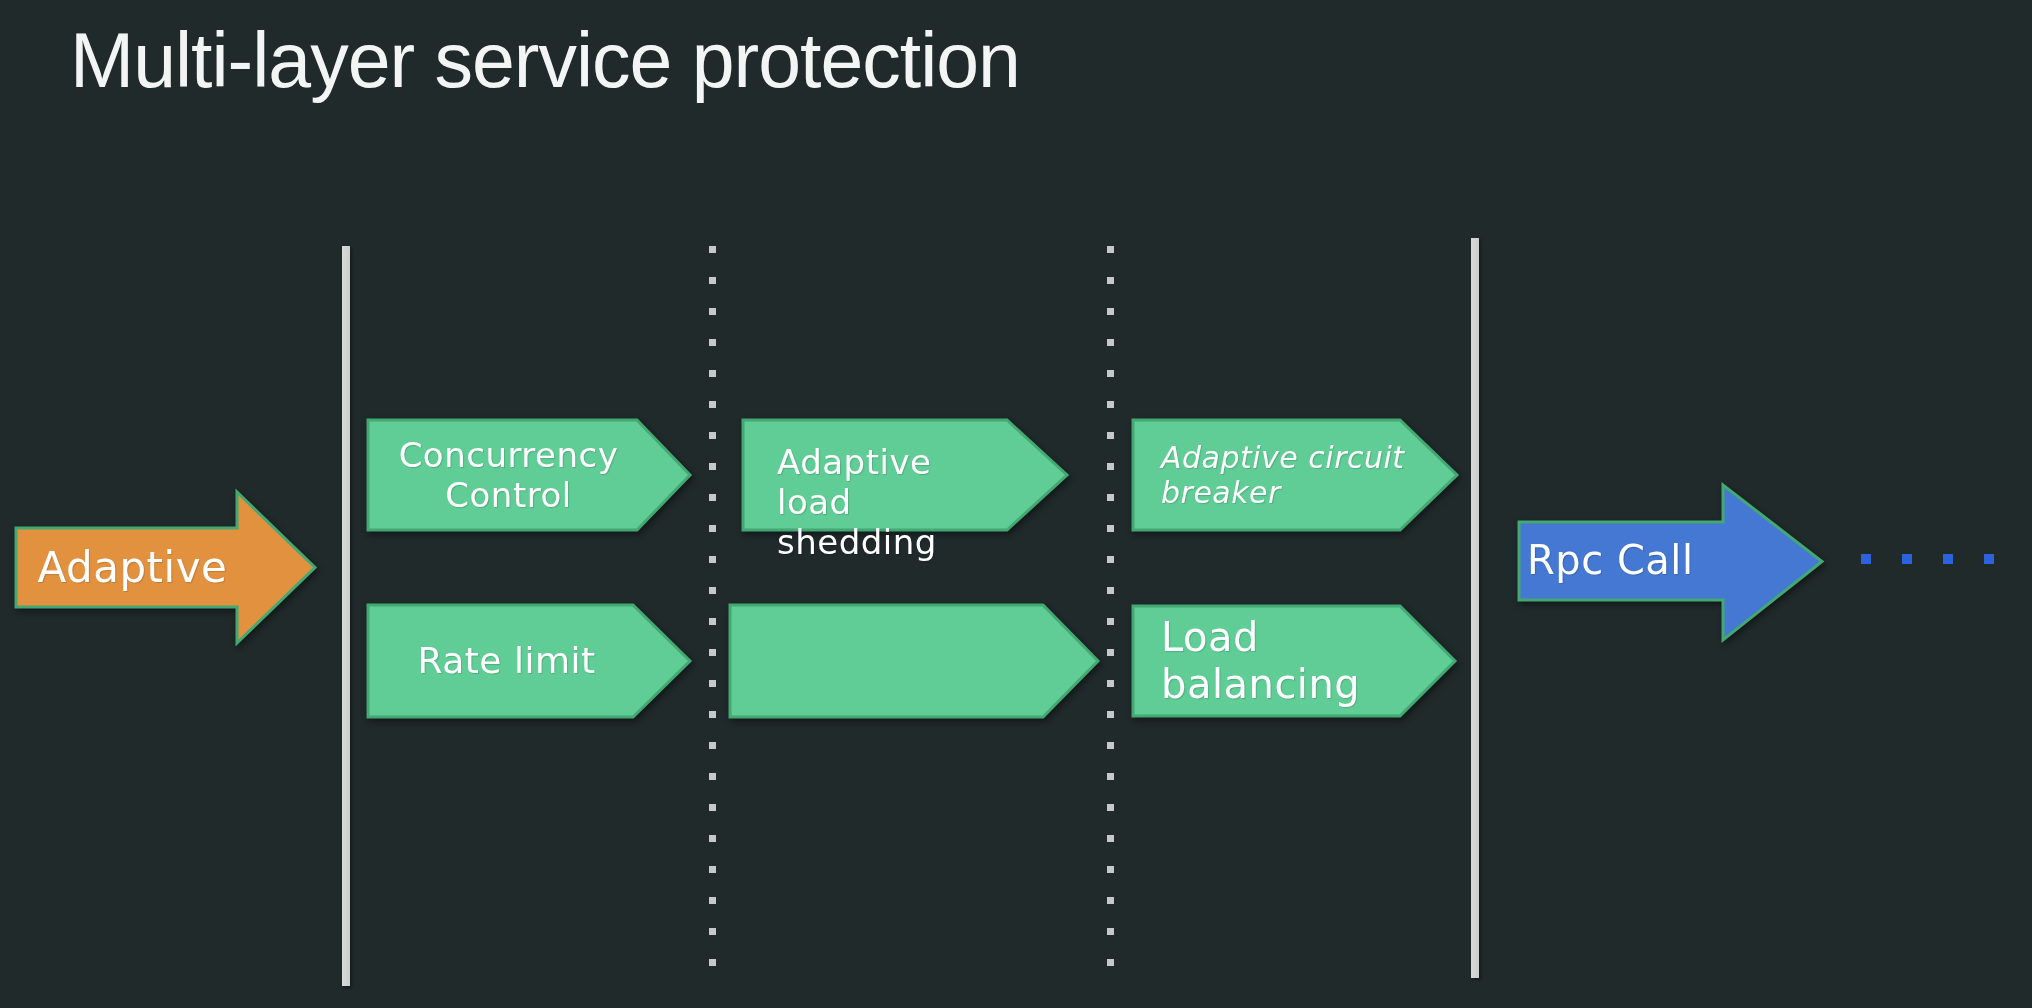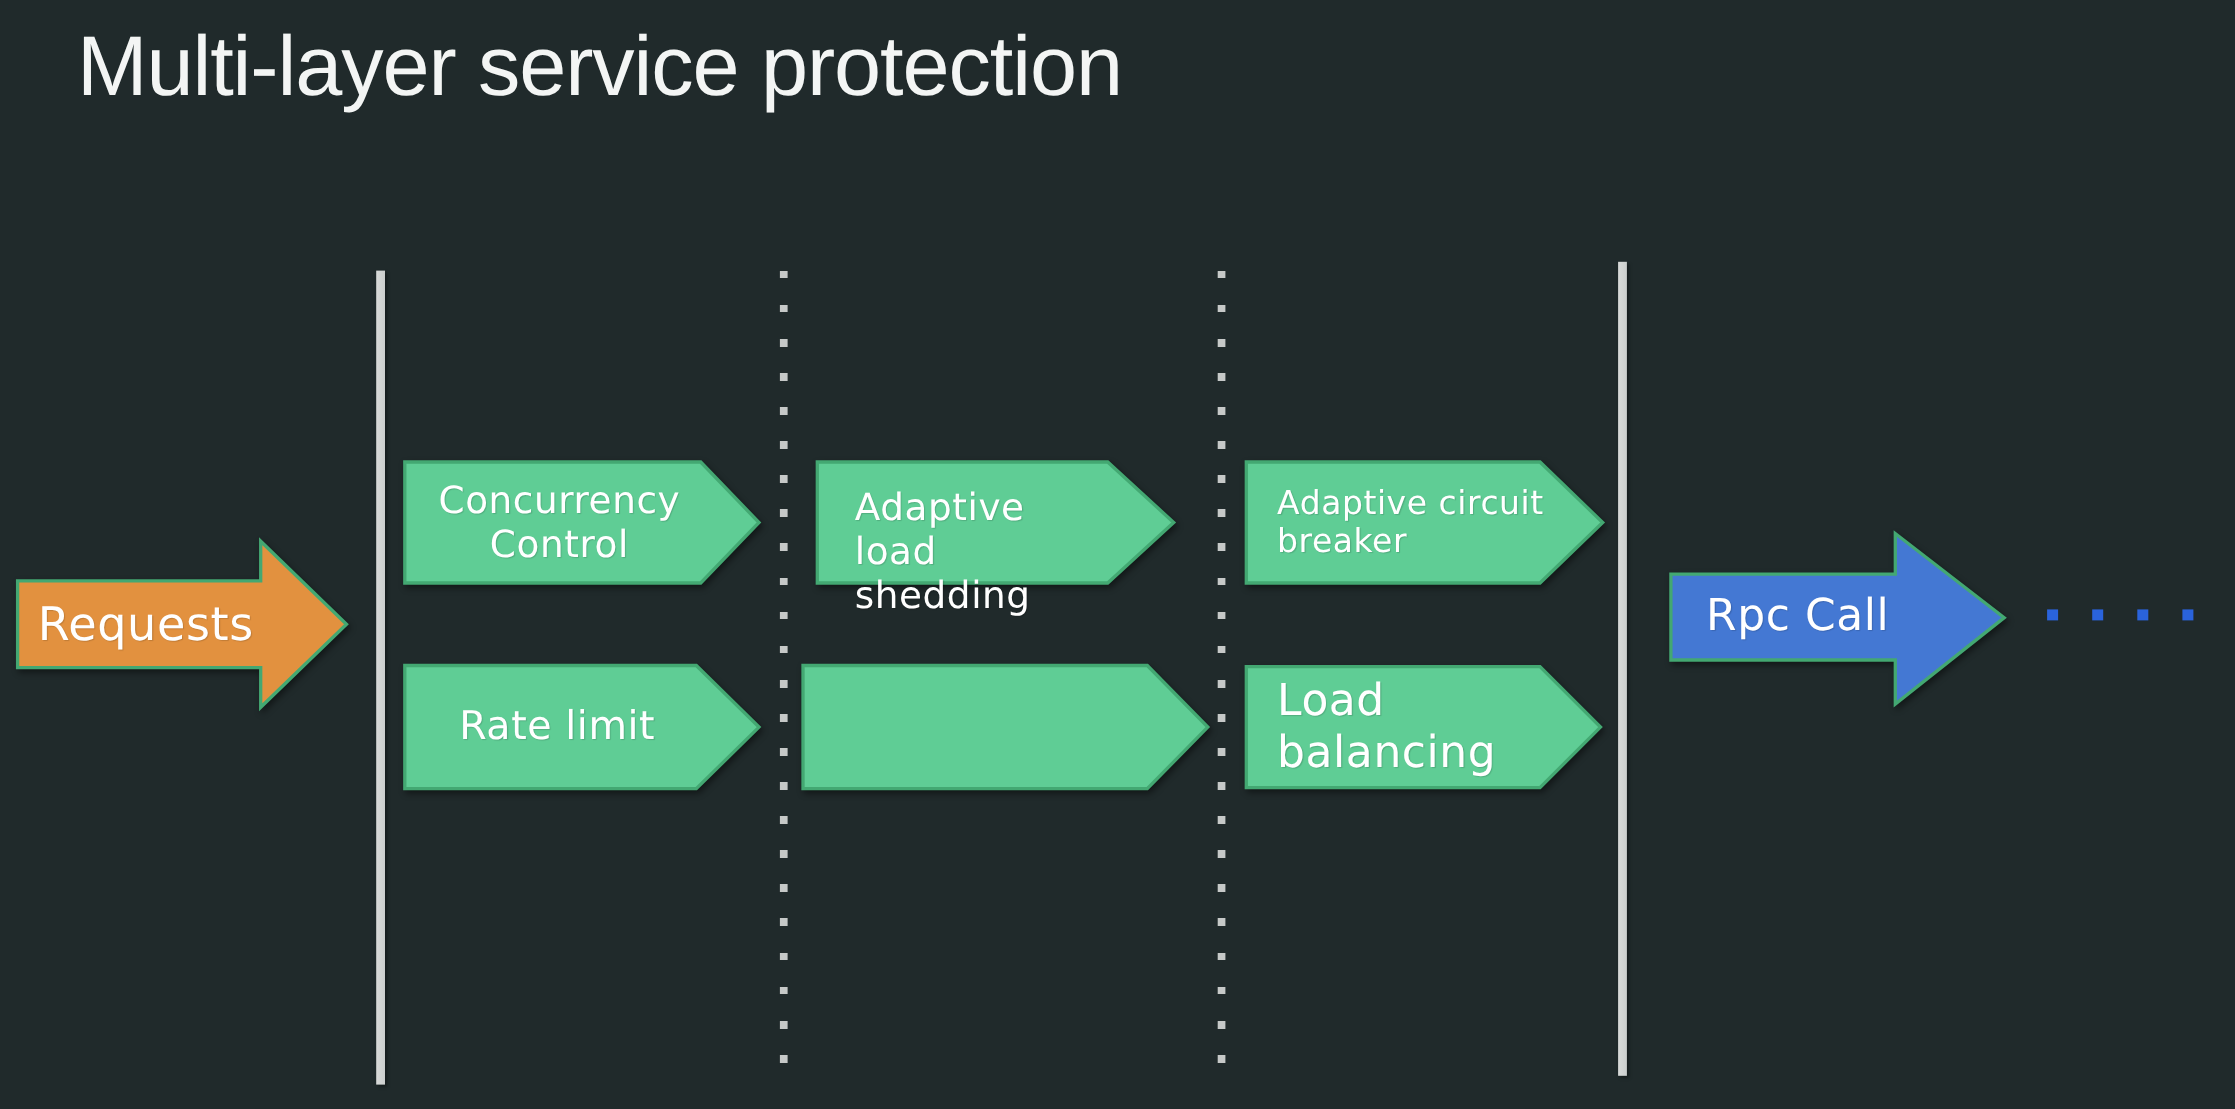--- a/index.html
+++ b/index.html
@@ -51,25 +51,25 @@
     line-height: 1.18; letter-spacing: 0.5px;
     text-shadow: 1px 1px 1px rgba(0,0,0,0.15);
     padding-left: 12px;
   }
   .label.center { justify-content: center; text-align: center; }
   .label.leftal { justify-content: flex-start; text-align: left; }
 
   .lbl-requests { left: 16px;  top: 528px; width: 221px; height: 79px;  font-size: 42px; }
   .lbl-s1t { left: 368px;  top: 420px; width: 269px; height: 110px; font-size: 34px; }
   .lbl-s2t { left: 743px;  top: 420px; width: 264px; height: 110px; font-size: 34px; padding-left: 34px; margin-top: 27px; }
-  .lbl-s3t { left: 1133px; top: 420px; width: 277px; height: 110px; font-size: 30px; padding-left: 28px; }
+  .lbl-s3t { left: 1133px; top: 420px; width: 277px; height: 110px; font-size: 30px; padding-left: 28px; font-style: italic; }
   .lbl-s1b { left: 368px;  top: 605px; width: 265px; height: 112px; font-size: 36px; }
   .lbl-s2b { left: 730px;  top: 605px; width: 313px; height: 112px; font-size: 36px; }
   .lbl-s3b { left: 1133px; top: 606px; width: 267px; height: 110px; font-size: 40px; padding-left: 28px; }
-  .lbl-rpc { left: 1519px; top: 522px; width: 204px; height: 78px;  font-size: 40px; padding-left: 32px; }
+  .lbl-rpc { left: 1519px; top: 522px; width: 204px; height: 78px;  font-size: 40px; padding-left: 8px; }
 
   .rpc-dots { position: absolute; left: 1861px; top: 554px; display: flex; gap: 31px; }
   .rpc-dots span { width: 10px; height: 10px; background: var(--rpc_dot, #2A63DC); }
 </style>
 </head>
 <body>
 
 <div class="canvas">
 
   <div class="title">Multi-layer service protection</div>
@@ -86,21 +86,21 @@
     <polygon class="stage shadow" points="743,420 1007,420 1067,475 1007,530 743,530"></polygon>
     <polygon class="stage shadow" points="1133,420 1400,420 1457,475 1400,530 1133,530"></polygon>
 
     <polygon class="stage shadow" points="368,605 633,605 690,661 633,717 368,717"></polygon>
     <polygon class="stage shadow" points="730,605 1043,605 1098,661 1043,717 730,717"></polygon>
     <polygon class="stage shadow" points="1133,606 1400,606 1455,661 1400,716 1133,716"></polygon>
 
     <polygon class="rpc shadow" points="1519,522 1723,522 1723,485 1822,561.5 1723,640 1723,600 1519,600"></polygon>
   </svg>
 
-  <div class="label center lbl-requests">Requests</div>
+  <div class="label center lbl-requests">Adaptive</div>
 
   <div class="label center lbl-s1t">Concurrency Control</div>
   <div class="label leftal lbl-s2t">Adaptive load shedding</div>
   <div class="label leftal lbl-s3t">Adaptive circuit breaker</div>
 
   <div class="label center lbl-s1b">Rate limit</div>
   <div class="label leftal lbl-s3b">Load balancing</div>
 
   <div class="label leftal lbl-rpc">Rpc Call</div>
 

